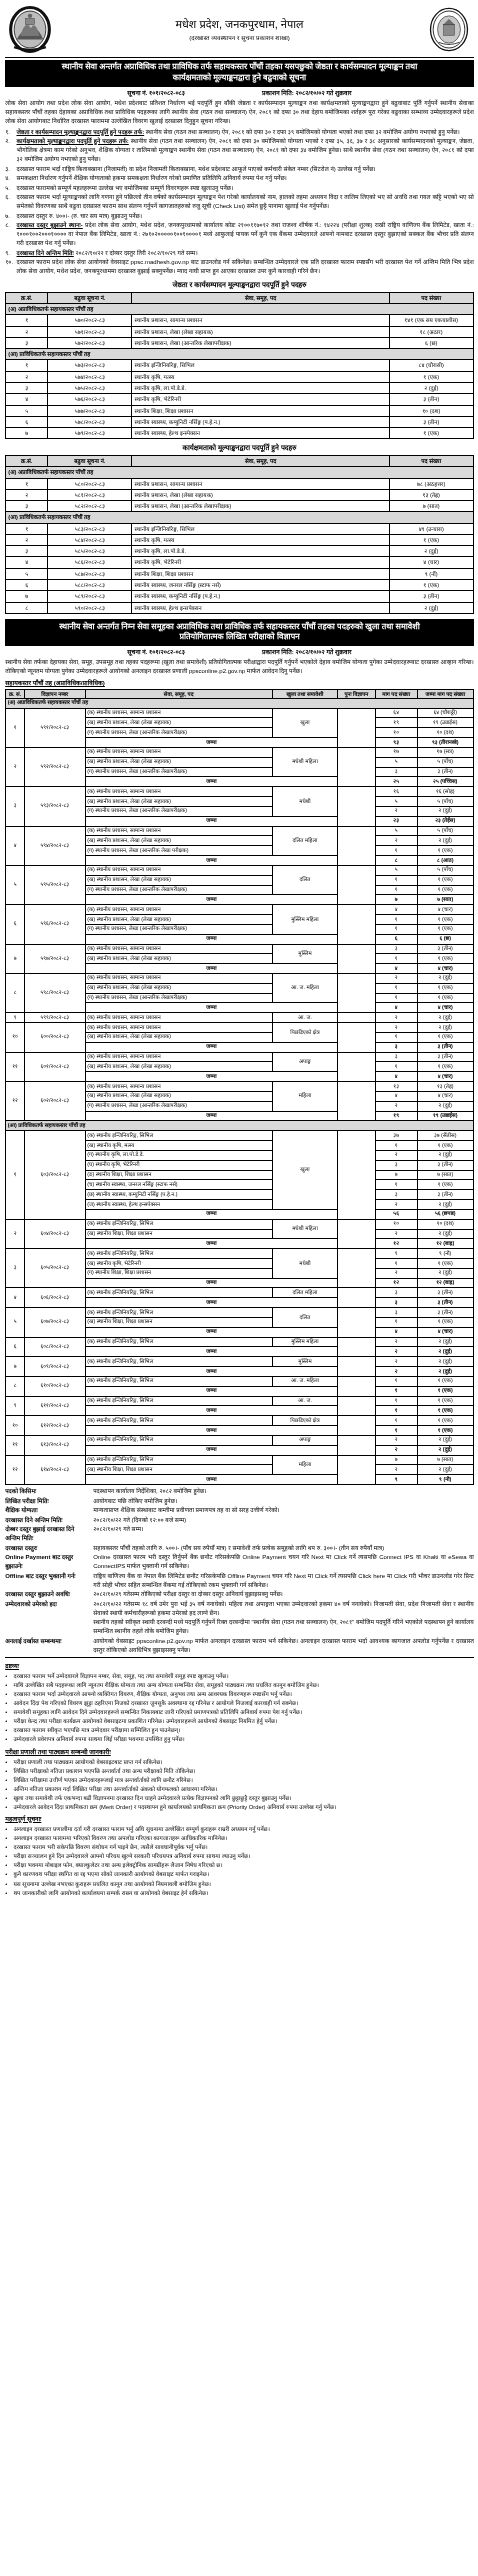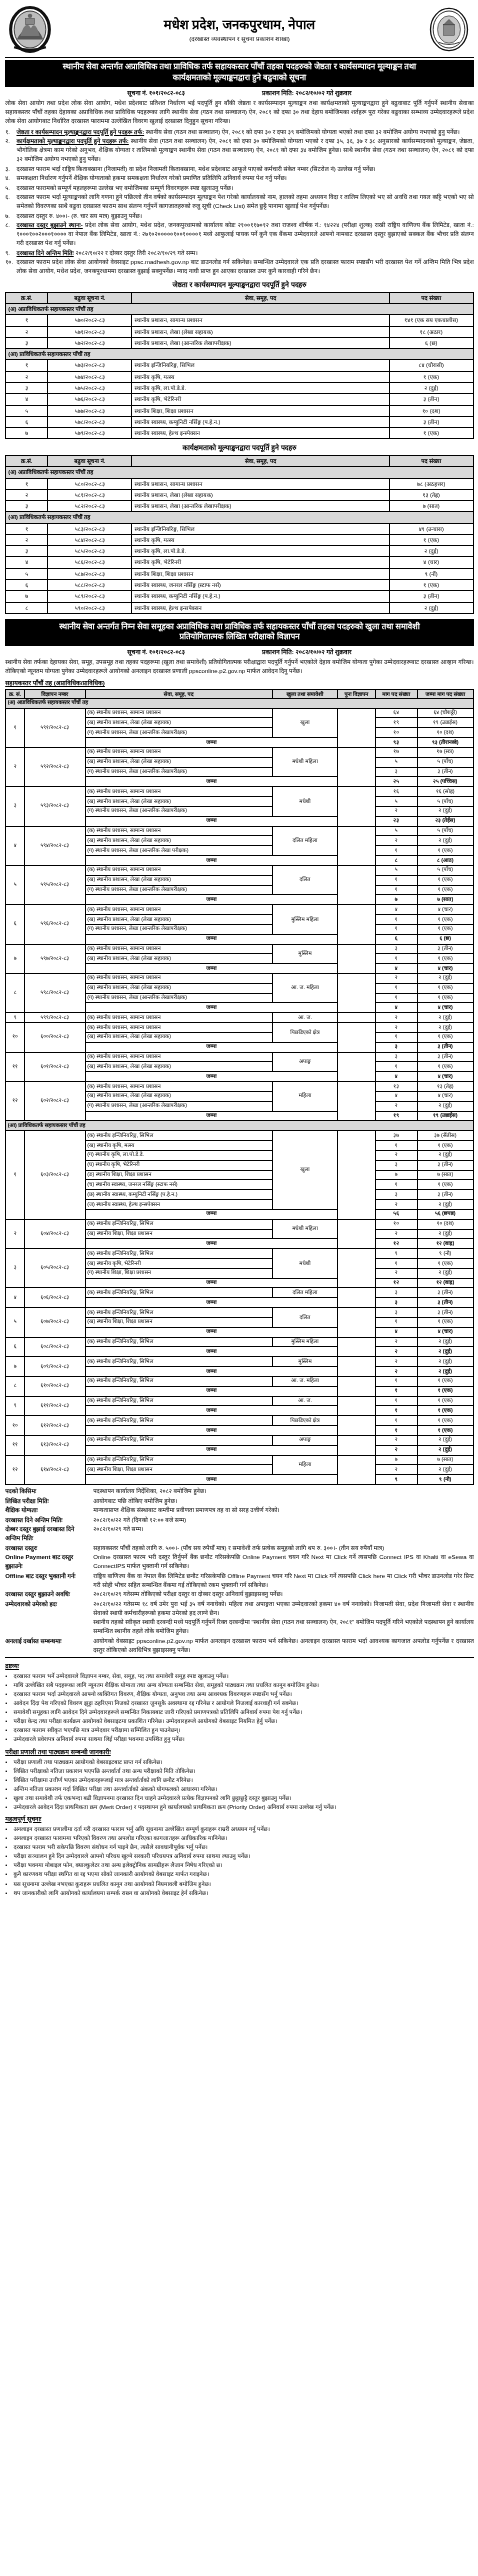--- a/index.html
+++ b/index.html
@@ -13,21 +13,21 @@
     line-height: 1.45;
   }
   .page { width: 479px; padding: 3.1px 5.2px 7.2px 5.2px; }
 
   
   .masthead { display: flex; align-items: center; justify-content: space-between; padding: 2.1px 3.1px 1px 3.1px; }
   .emblem { width: 44px; height: 49px; flex: 0 0 44px; position: relative; }
   .emblem svg { width: 100%; height: 100%; }
   .mast-center { flex: 1 1 auto; text-align: center; }
   .org-title { font-size: 16px; font-weight: bold; letter-spacing: 0.3px; line-height: 1.1; }
-  .org-sub { font-size: 13px; font-weight: bold; margin-top: 0.5px; }
+  .org-sub { font-size: 11px; font-weight: normal; margin-top: 0.5px; }
   .org-branch { font-size: 6.2px; margin-top: 0.5px; }
   .rule-thick { border-top: 1px solid #000; margin: 1.5px 0 0 0; }
 
   
   .banner {
     background: #000; color: #fff; text-align: center;
     font-size: 8px; font-weight: bold; padding: 2.6px 9.3px 3.1px 9.3px;
     line-height: 1.35; margin-top: 2.1px;
   }
   .banner .l2 { display:block; }
@@ -107,21 +107,21 @@
         <ellipse cx="50" cy="55" rx="26" ry="31" fill="#c8c8c8" stroke="#333" stroke-width="1.5"></ellipse>
         <rect x="38" y="44" width="24" height="24" fill="#8a8a8a" stroke="#222" stroke-width="1"></rect>
         <path d="M38 44 L50 32 L62 44 Z" fill="#6e6e6e" stroke="#222" stroke-width="1"></path>
         <path d="M26 84 Q50 94 74 84" fill="none" stroke="#222" stroke-width="2"></path>
       </svg>
     </div>
   </div>
   <div class="rule-thick"></div>
 
   <div class="banner">
-    <span>स्थानीय सेवा अन्तर्गत अप्राविधिक तथा प्राविधिक तर्फ सहायकस्तर पाँचौं तहका पदहरुको जेष्ठता र कार्यसम्पादन मूल्याङ्कन तथा</span>
+    <span>स्थानीय सेवा अन्तर्गत अप्राविधिक तथा प्राविधिक तर्फ सहायकस्तर पाँचौं तहका यसपछुको जेष्ठता र कार्यसम्पादन मूल्याङ्कन तथा</span>
     <span class="l2">कार्यक्षमताको मूल्याङ्कनद्वारा हुने बढुवाको सूचना</span>
   </div>
   <div class="meta-row">
     <span>सूचना नं. १०१/२०८२-०८३</span>
     <span>प्रकाशन मिति: २०८२/१०/०२ गते शुक्रवार</span>
   </div>
 
   <p class="body">लोक सेवा आयोग तथा प्रदेश लोक सेवा आयोग, मधेश प्रदेशबाट प्रतिशत निर्धारण भई पदपूर्ति हुन बाँकी जेष्ठता र कार्यसम्पादन मूल्याङ्कन तथा कार्यक्षमताको मूल्याङ्कनद्वारा हुने बढुवाबाट पूर्ति गर्नुपर्ने स्थानीय सेवाका सहायकस्तर पाँचौं तहका देहायका अप्राविधिक तथा प्राविधिक पदहरूका लागि स्थानीय सेवा (गठन तथा सञ्चालन) ऐन, २०८१ को दफा ३० तथा देहाय बमोजिमका शर्तहरू पूरा गरेका बढुवाका सम्भाव्य उम्मेदवारहरूले प्रदेश लोक सेवा आयोगबाट निर्धारित दरखास्त फाराममा उल्लेखित विवरण खुलाई दरखास्त दिनुहुन सूचना गरिन्छ।</p>
 
   <ol class="ol" id="conditions-list">

